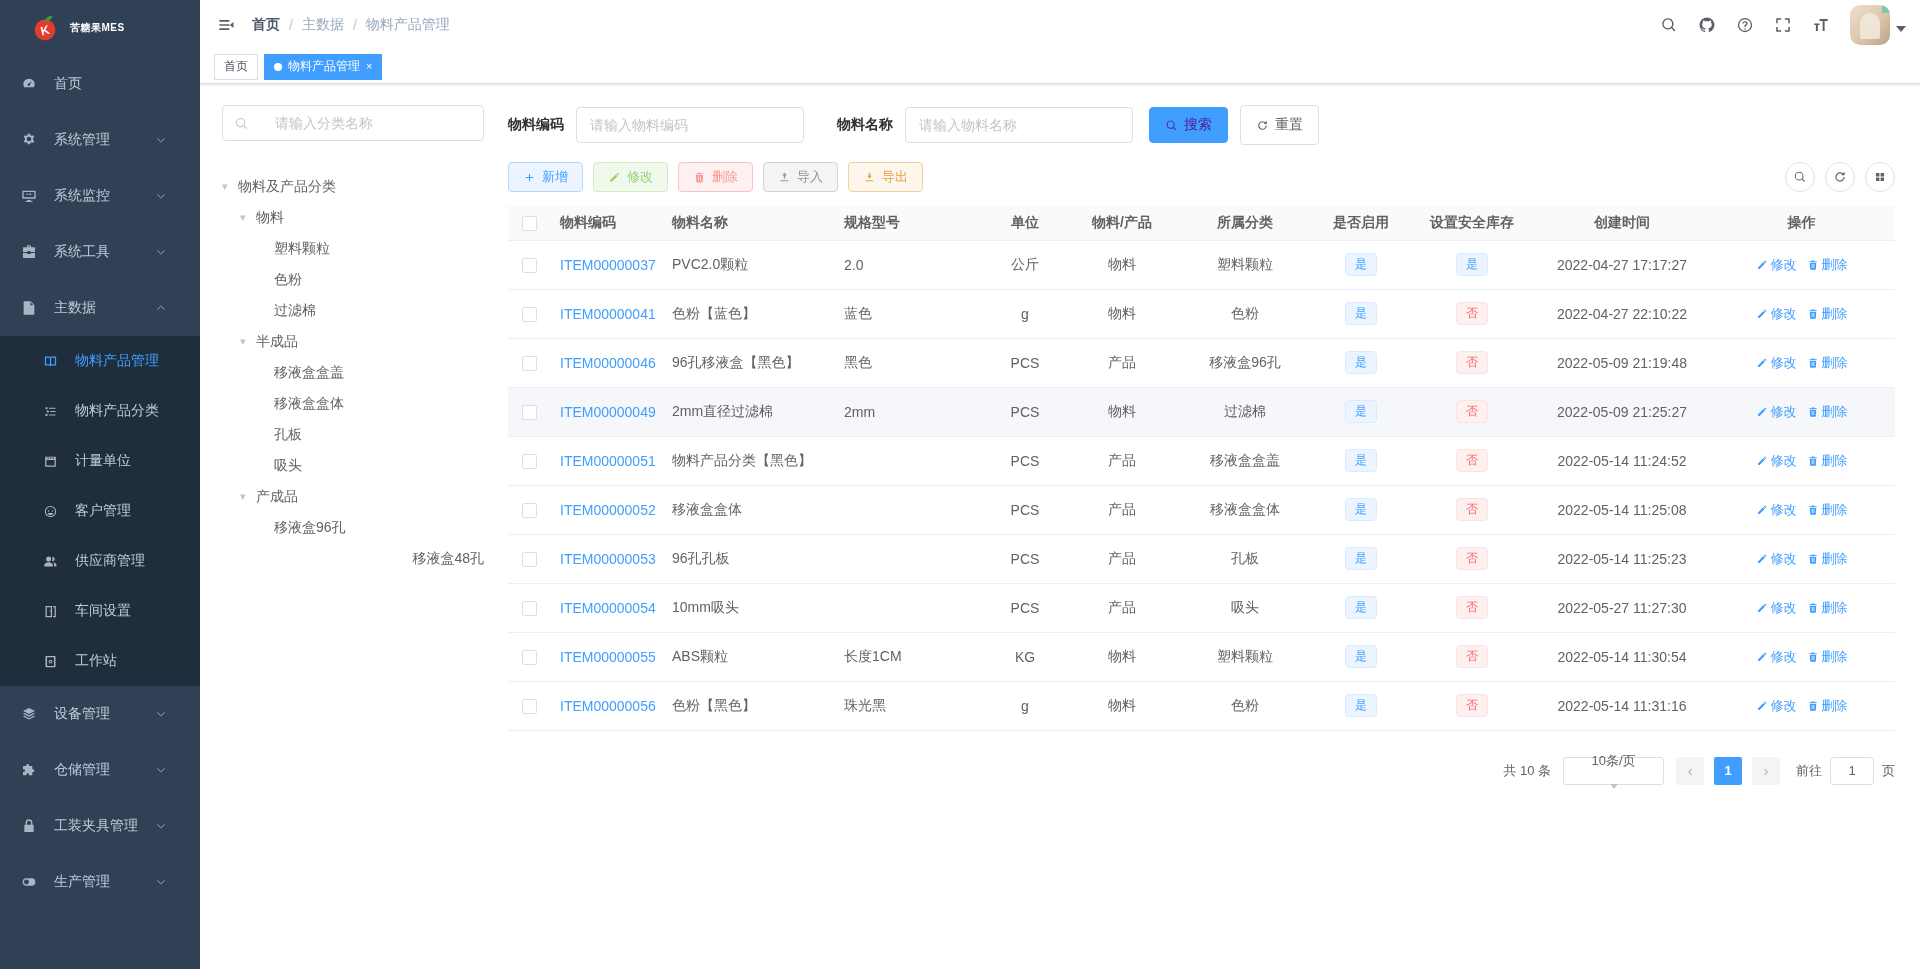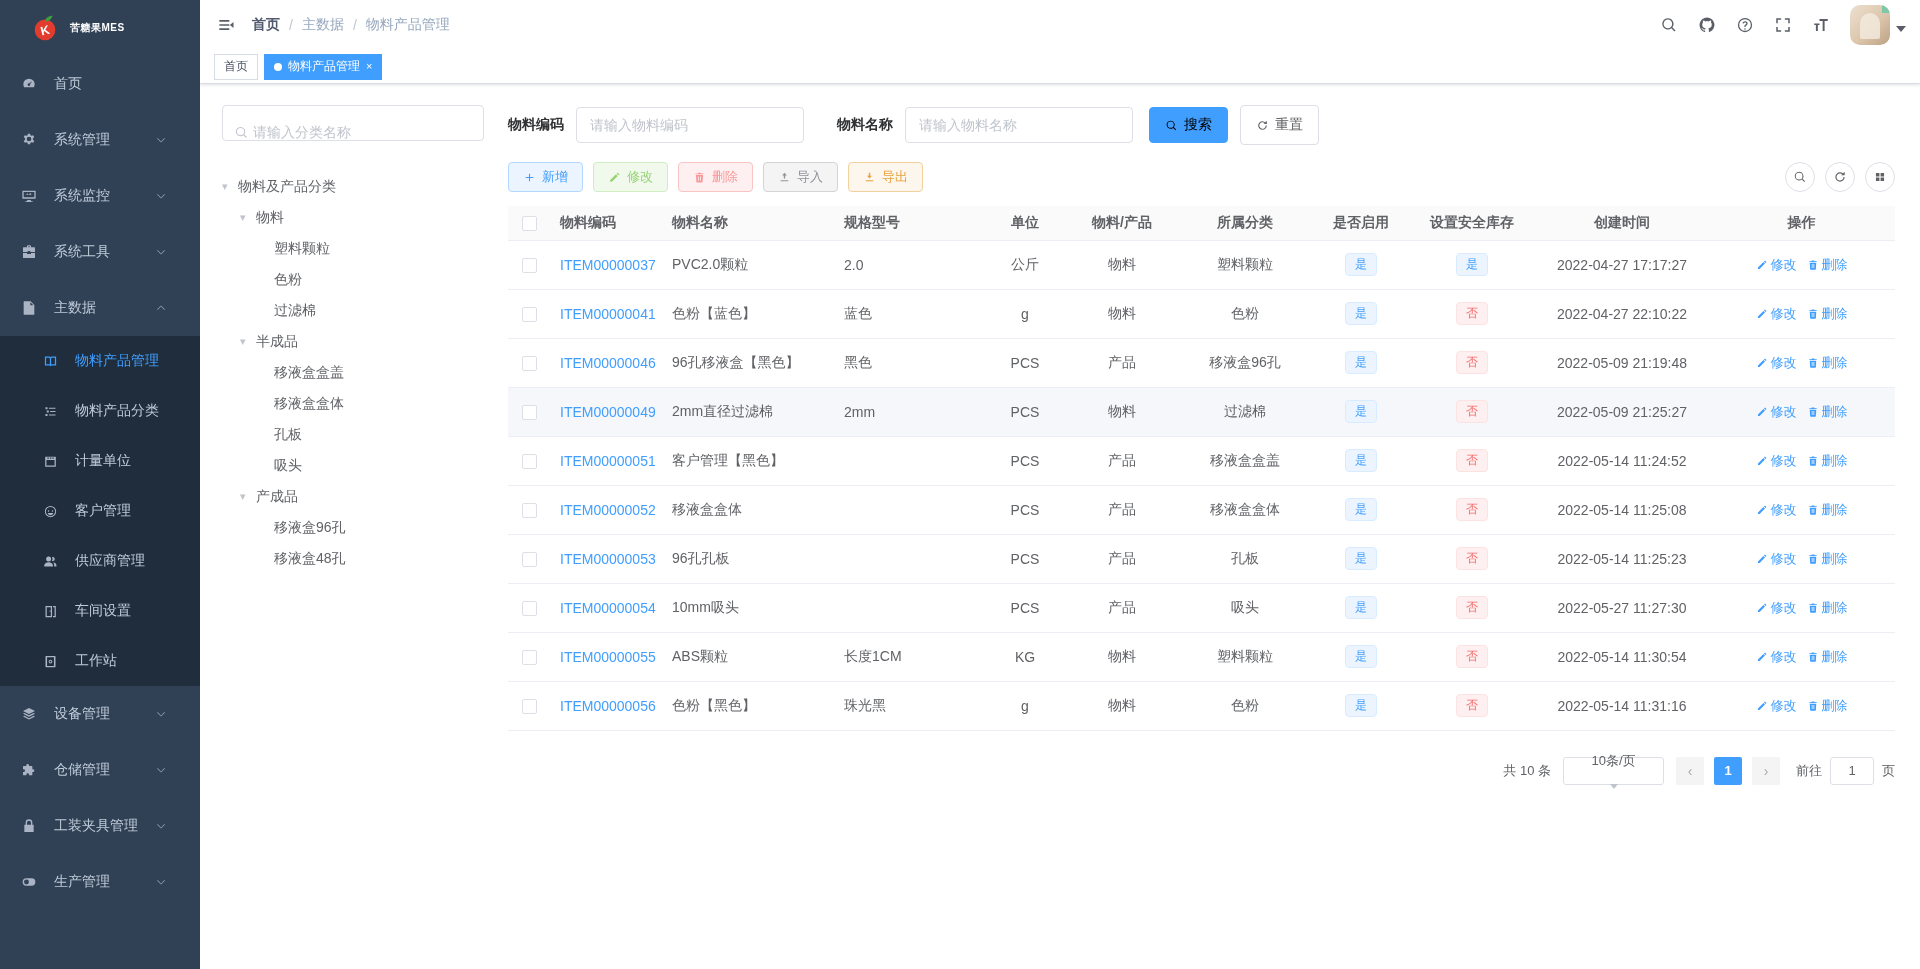--- a/index.html
+++ b/index.html
@@ -54,41 +54,41 @@
   .tab .dot { width:8px; height:8px; border-radius:50%; background:#fff; display:none; }
   .tab.active { background:#409eff; border-color:#409eff; color:#fff; }
   .tab.active .dot { display:inline-block; }
   .tab .close-x { font-size:11px; line-height:1; }
 
   
   .content { position:absolute; left:200px; top:85px; right:0; bottom:0; background:#fff;
     padding:20px 25px 0 22px; display:flex; gap:24px; }
   .tree-panel { width:262px; flex-shrink:0; }
   .tree-search { height:36px; border:1px solid #dcdfe6; border-radius:4px; display:flex;
-    align-items:flex-end; padding:0 11px; gap:4px; background:#fff; }
+    align-items:center; padding:12px 11px; gap:26px; background:#fff; }
   .tree-search .icon { width:15px; height:15px; color:#c0c4cc; }
   .tree-search input { border:none; outline:none; flex:1; font-size:14px; color:#606266;
     font-family:inherit; }
   .tree-search input::placeholder { color:#c0c4cc; }
   .tree { margin-top:30px; font-size:14px; color:#606266; }
   .tree-node { height:31px; display:flex; align-items:center; cursor:pointer; }
   .tree-caret { width:16px; color:#c0c4cc; font-size:11px; flex-shrink:0; }
   .main-panel { flex:1; min-width:0; }
 
   
   .filter-row { display:flex; align-items:center; }
   .filter-label { font-size:14px; font-weight:bold; color:#303133; margin-right:12px; white-space:nowrap; }
   .filter-input { width:228px; height:36px; border:1px solid #dcdfe6; border-radius:4px;
     padding:0 13px; font-size:14px; color:#606266; outline:none; font-family:inherit; }
   .filter-input::placeholder { color:#c0c4cc; }
   .filter-gap { width:33px; }
   .btn { display:inline-flex; align-items:center; gap:6px; border-radius:4px; font-size:14px;
     cursor:pointer; border:1px solid transparent; font-family:inherit; }
   .btn .icon { width:13px; height:13px; }
-  .btn-search { height:36px; padding:12px 15px; background:#409eff; border-color:#409eff; color:#000000; margin-left:16px; }
+  .btn-search { height:36px; padding:12px 15px; background:#409eff; border-color:#409eff; color:#4c1d95; margin-left:16px; }
   .btn-reset { height:40px; padding:0 15px; background:#fff; border-color:#dcdfe6; color:#606266; margin-left:12px; }
 
   
   .toolbar-row { margin-top:17px; display:flex; align-items:center; gap:10px; }
   .btn-mini { height:30px; padding:0 14px; font-size:13px; }
   .btn-add    { background:#ecf5ff; border-color:#b3d8ff; color:#409eff; }
   .btn-edit   { background:#f0f9eb; border-color:#d1edc4; color:#95d475; }
   .btn-del    { background:#fef0f0; border-color:#fbc4c4; color:#f89898; }
   .btn-import { background:#f4f4f5; border-color:#d3d4d6; color:#909399; }
   .btn-export { background:#fdf6ec; border-color:#f3d19e; color:#e6a23c; }
@@ -425,21 +425,21 @@
         <div class="tree-node" style="padding-left: 52px;">
           <span>吸头</span>
         </div>
         <div class="tree-node" style="padding-left: 18px;">
           <span class="tree-caret">▾</span>
           <span>产成品</span>
         </div>
         <div class="tree-node" style="padding-left: 52px;">
           <span>移液盒96孔</span>
         </div>
-        <div class="tree-node" style="padding-left: 52px;">
+        <div class="tree-node" style="padding-left: 52px; justify-content: flex-end;">
           <span>移液盒48孔</span>
         </div>
       </div>
   </aside>
 
   <section class="main-panel">
 
     <div class="filter-row">
       <span class="filter-label">物料编码</span>
       <input class="filter-input" type="text" placeholder="请输入物料编码" style="">
@@ -664,21 +664,21 @@
                   <svg viewBox="0 0 24 24" fill="currentColor">
                     <path d="M9.5 3h5l.5 1.5h4.5V6h-15V4.5H9L9.5 3zM5.5 7.5h13l-.8 13a1 1 0 0 1-1 .9H7.3a1 1 0 0 1-1-.9l-.8-13zM9.5 10v8H11v-8H9.5zm3.5 0v8h1.5v-8H13z"></path>
                   </svg>
                 </span>
                 <span>删除</span>
               </span></td>
           </tr>
           <tr>
             <td class="ac"><span class="checkbox"></span></td>
             <td class="al"><span class="code-link">ITEM00000051</span></td>
-            <td class="al">客户管理【黑色】</td>
+            <td class="al">物料产品分类【黑色】</td>
             <td class="al"></td>
             <td class="ac">PCS</td>
             <td class="ac">产品</td>
             <td class="ac">移液盒盒盖</td>
             <td class="ac"><span class="tag tag-yes">是</span></td>
             <td class="ac"><span class="tag tag-no">否</span></td>
             <td class="ac">2022-05-14 11:24:52</td>
             <td class="ac"><span class="op-link">
                 <span class="icon">
                   <svg viewBox="0 0 24 24" fill="currentColor">

